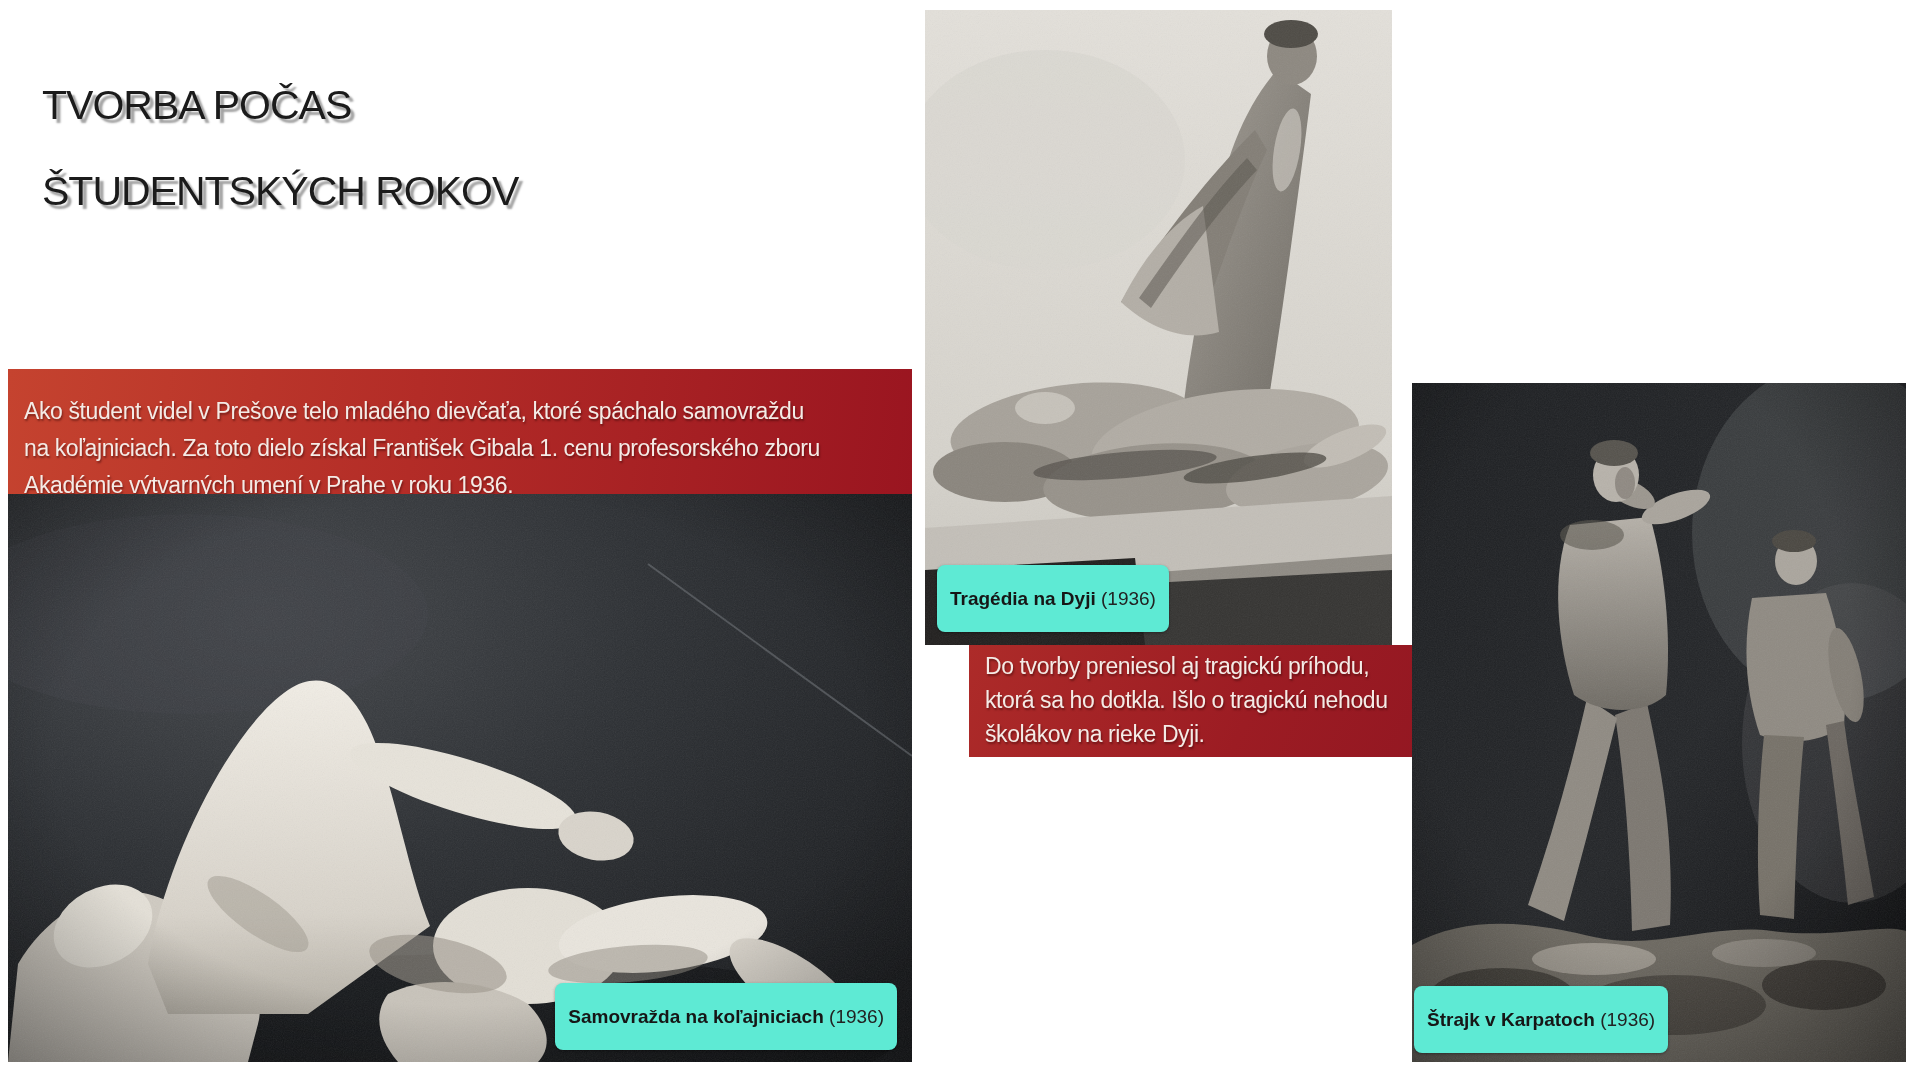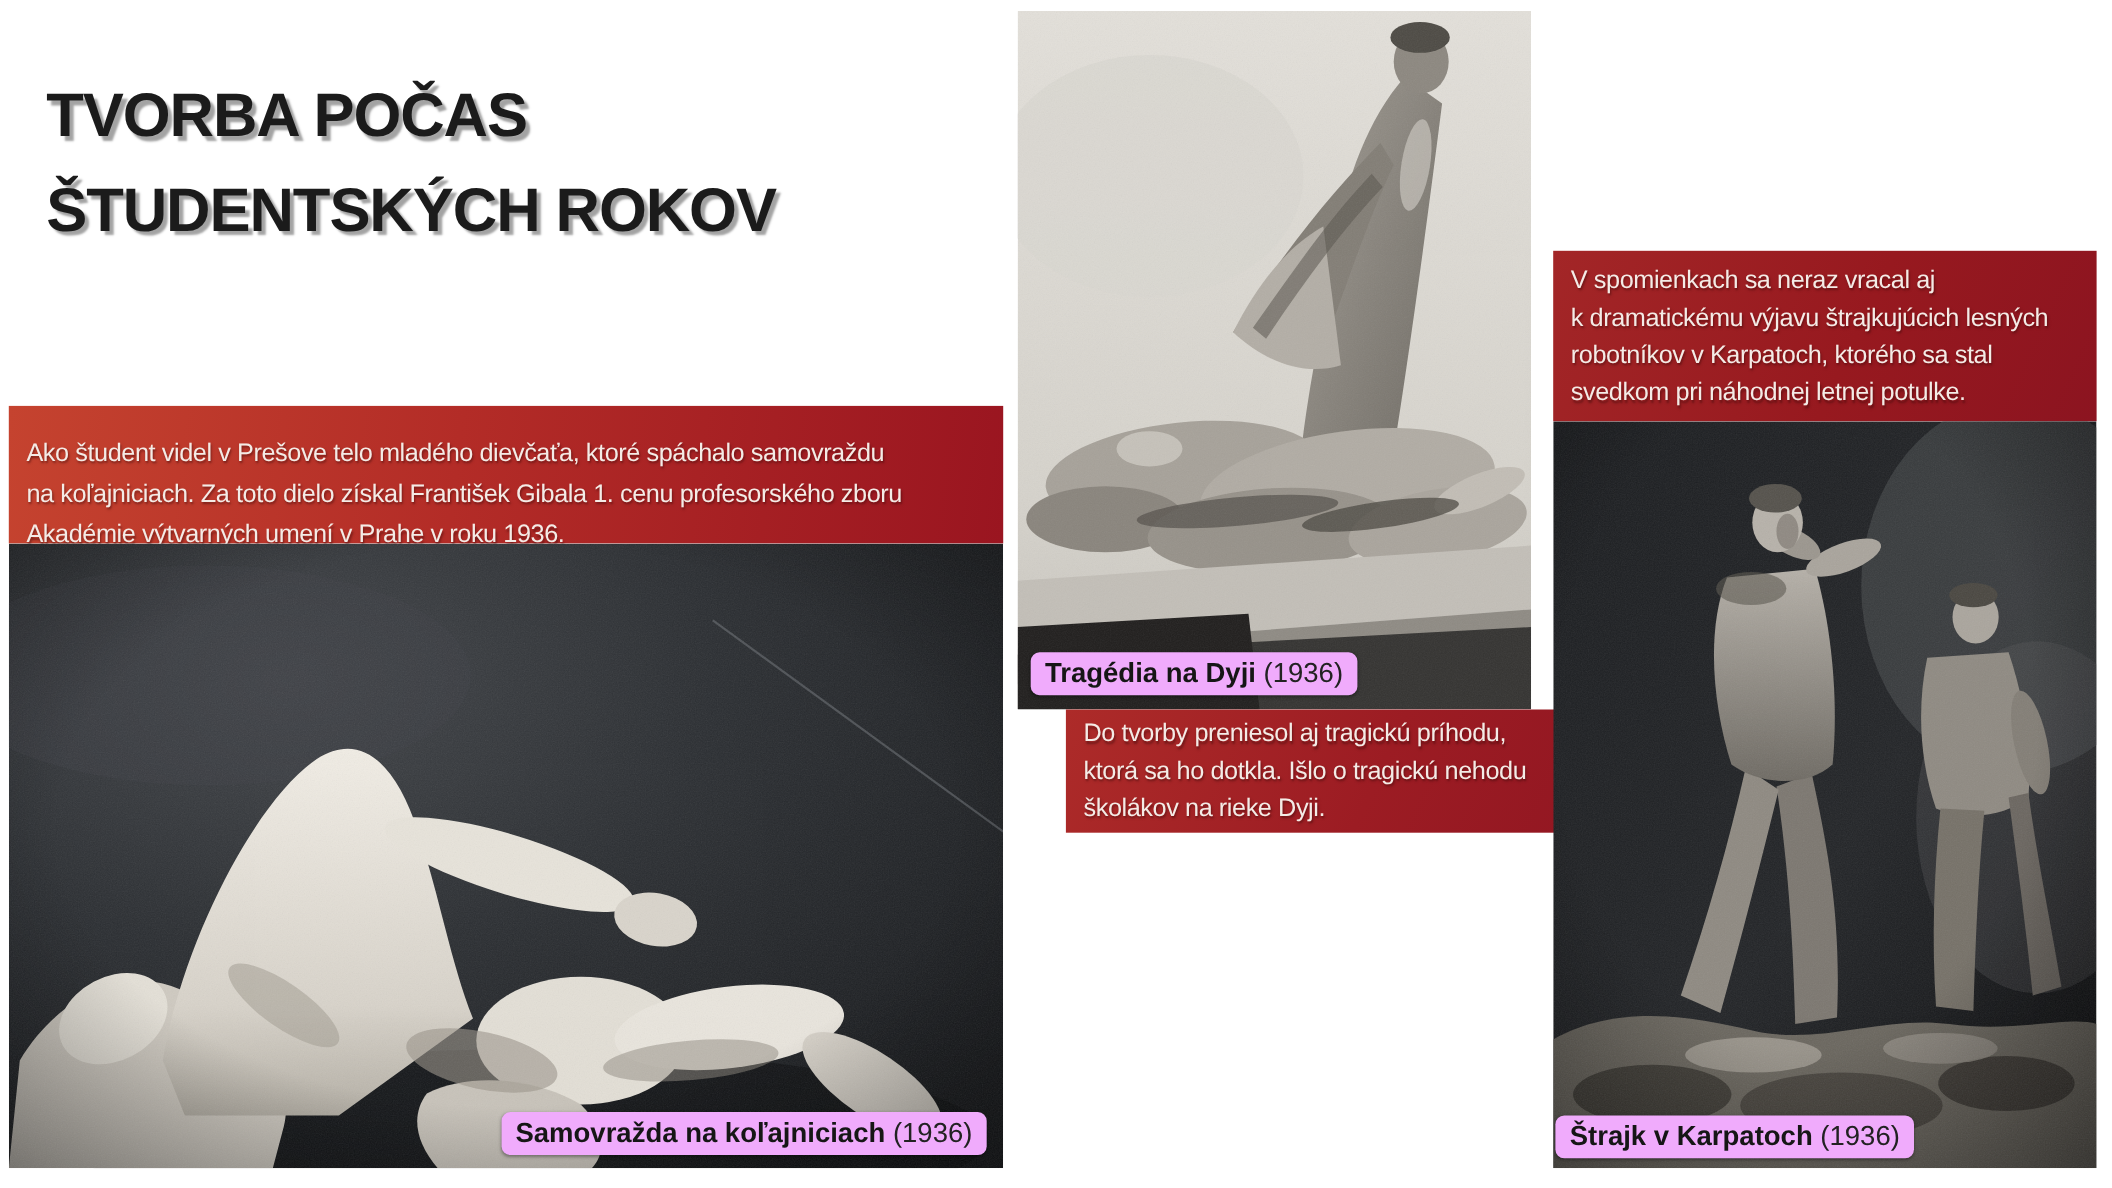--- a/index.html
+++ b/index.html
@@ -3,21 +3,21 @@
 <meta charset="utf-8">
 <style>
   html,body{margin:0;padding:0;background:#ffffff;}
   .stage{
     position:relative;width:1920px;height:1080px;background:#ffffff;
     font-family:"Liberation Sans",sans-serif;overflow:hidden;
   }
   
   .slide-title{
     position:absolute;left:42px;top:62px;margin:0;
-    font-size:56px;line-height:86px;font-weight:700;letter-spacing:-1px;
+    font-size:41px;line-height:86px;font-weight:400;letter-spacing:-1px;
     color:#1b1b1b;white-space:pre-line;
     text-shadow:4px 4px 2px #a3a3a3;
   }
   
   .banner{
     position:absolute;box-sizing:border-box;color:#f4ebe6;
     white-space:pre-line;letter-spacing:-0.4px;
     text-shadow:1px 2px 2px rgba(55,8,8,0.5);
   }
   .banner-left{
@@ -36,22 +36,22 @@
     background:linear-gradient(115deg,#a32627 0%,#97191f 55%,#8c1420 100%);
   }
   
   .photo{position:absolute;overflow:hidden;}
   .photo svg{display:block;width:100%;height:100%;}
   .photo-left{left:8px;top:494px;width:904px;height:568px;}
   .photo-mid{left:925px;top:10px;width:467px;height:635px;}
   .photo-right{left:1412px;top:383px;width:494px;height:679px;}
   
   .pill{
-    position:absolute;background:#f0abfc;border-radius:8px;
-    padding:8px 13px;font-size:25px;line-height:23px;color:#161616;
+    position:absolute;background:#5eead4;border-radius:8px;
+    padding:22px 13px;font-size:19px;line-height:23px;color:#161616;
     box-shadow:0 1px 3px rgba(0,0,0,0.35);white-space:nowrap;
   }
   .pill .t{font-weight:700;}
   .pill .y{font-weight:400;color:#222222;}
   .pill-left{right:15px;bottom:12px;margin-left:32px;}
   .pill-mid{left:12px;bottom:13px;}
   .pill-right{left:2px;bottom:9px;}
 </style>
 </head>
 <body>
@@ -164,24 +164,20 @@
     <div class="pill pill-mid">
       <span class="t">Tragédia na Dyji</span>
       <span class="y">(1936)</span>
     </div>
   </div>
 
   <div class="banner banner-mid">Do tvorby preniesol aj tragickú príhodu,
 ktorá sa ho dotkla. Išlo o tragickú nehodu
 školákov na rieke Dyji.</div>
 
-  <div class="banner banner-right">V spomienkach sa neraz vracal aj
-k dramatickému výjavu štrajkujúcich lesných
-robotníkov v Karpatoch, ktorého sa stal
-svedkom pri náhodnej letnej potulke.</div>
 
   <div class="photo photo-right">
     <svg viewBox="0 0 494 679" preserveAspectRatio="none" aria-hidden="true">
       <defs>
         <linearGradient id="rbg" x1="0" y1="0" x2="1" y2="1">
           <stop offset="0%" stop-color="#1c1e21"></stop>
             <stop offset="55%" stop-color="#232528"></stop>
             <stop offset="100%" stop-color="#101113"></stop>
         </linearGradient>
         <linearGradient id="rfig1" x1="0" y1="0" x2="0" y2="1">

